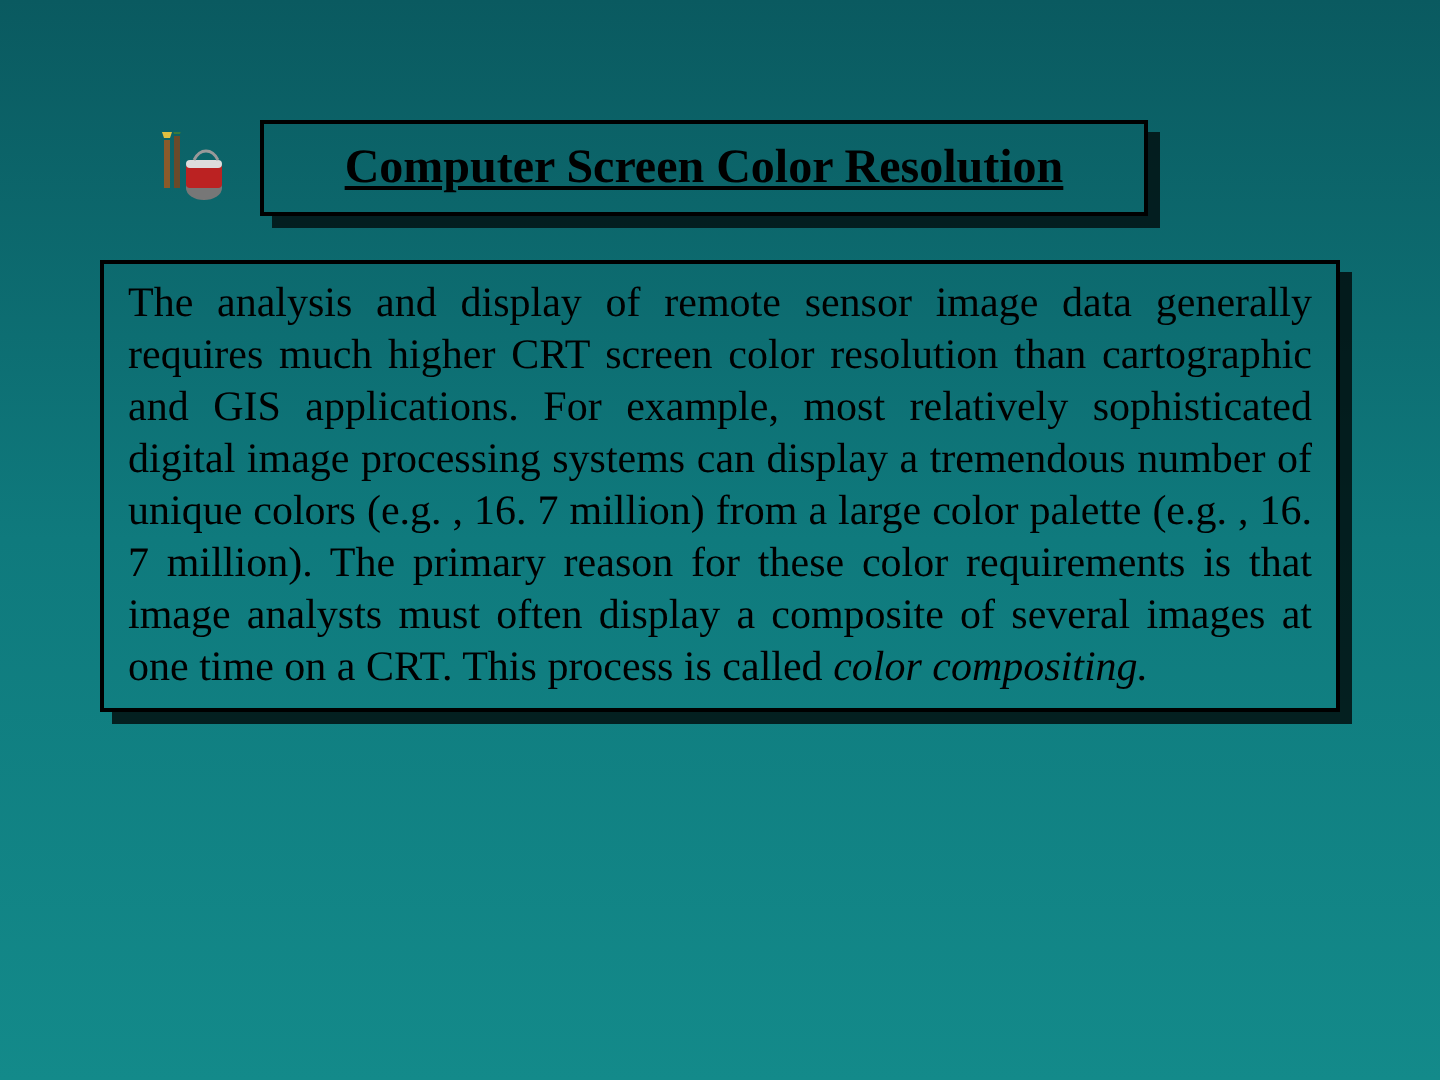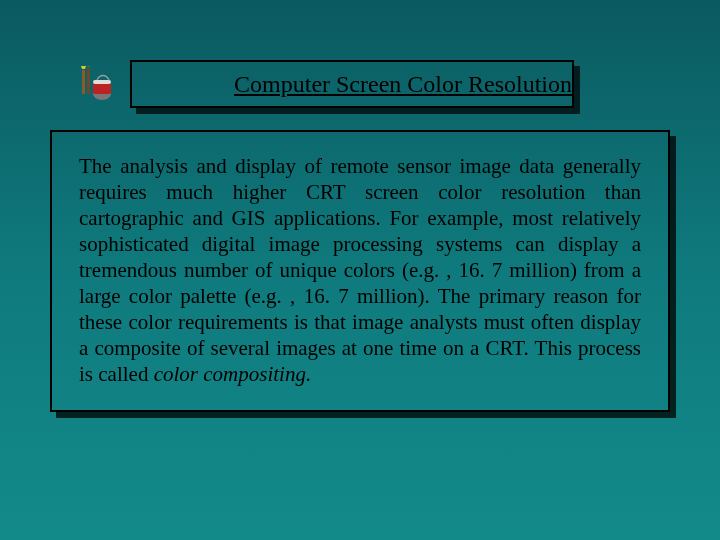--- a/index.html
+++ b/index.html
@@ -28,21 +28,22 @@
     position: absolute;
     left: 130px;
     top: 60px;
     width: 440px;
     height: 44px;
     background: transparent;
     border: 2px solid #000;
     box-shadow: 6px 6px 0 rgba(0,0,0,0.7);
     display: flex;
     align-items: center;
-    justify-content: flex-end;
+    justify-content: center;
+    font-weight: bold;
   }
   .title-text {
     color: #000;
     font-size: 24px;
     text-decoration: underline;
     text-align: center;
     white-space: nowrap;
   }
   .body-box {
     position: absolute;
@@ -53,21 +54,21 @@
     box-shadow: 6px 6px 0 rgba(0,0,0,0.75);
     padding: 6px 12px 8px 12px;
     box-sizing: border-box;
     background: transparent;
   }
   .body-text {
     color: #000;
     font-size: 21px;
     line-height: 1.24;
     text-align: justify;
-    margin: 15px;
+    margin: 0;
   }
   .body-text .emph {
     font-style: italic;
   }
   .citation-box {
     position: absolute;
     right: 48px;
     top: 418px;
     border: 1px solid #000;
     box-shadow: 3px 3px 0 rgba(0,0,0,0.7);

